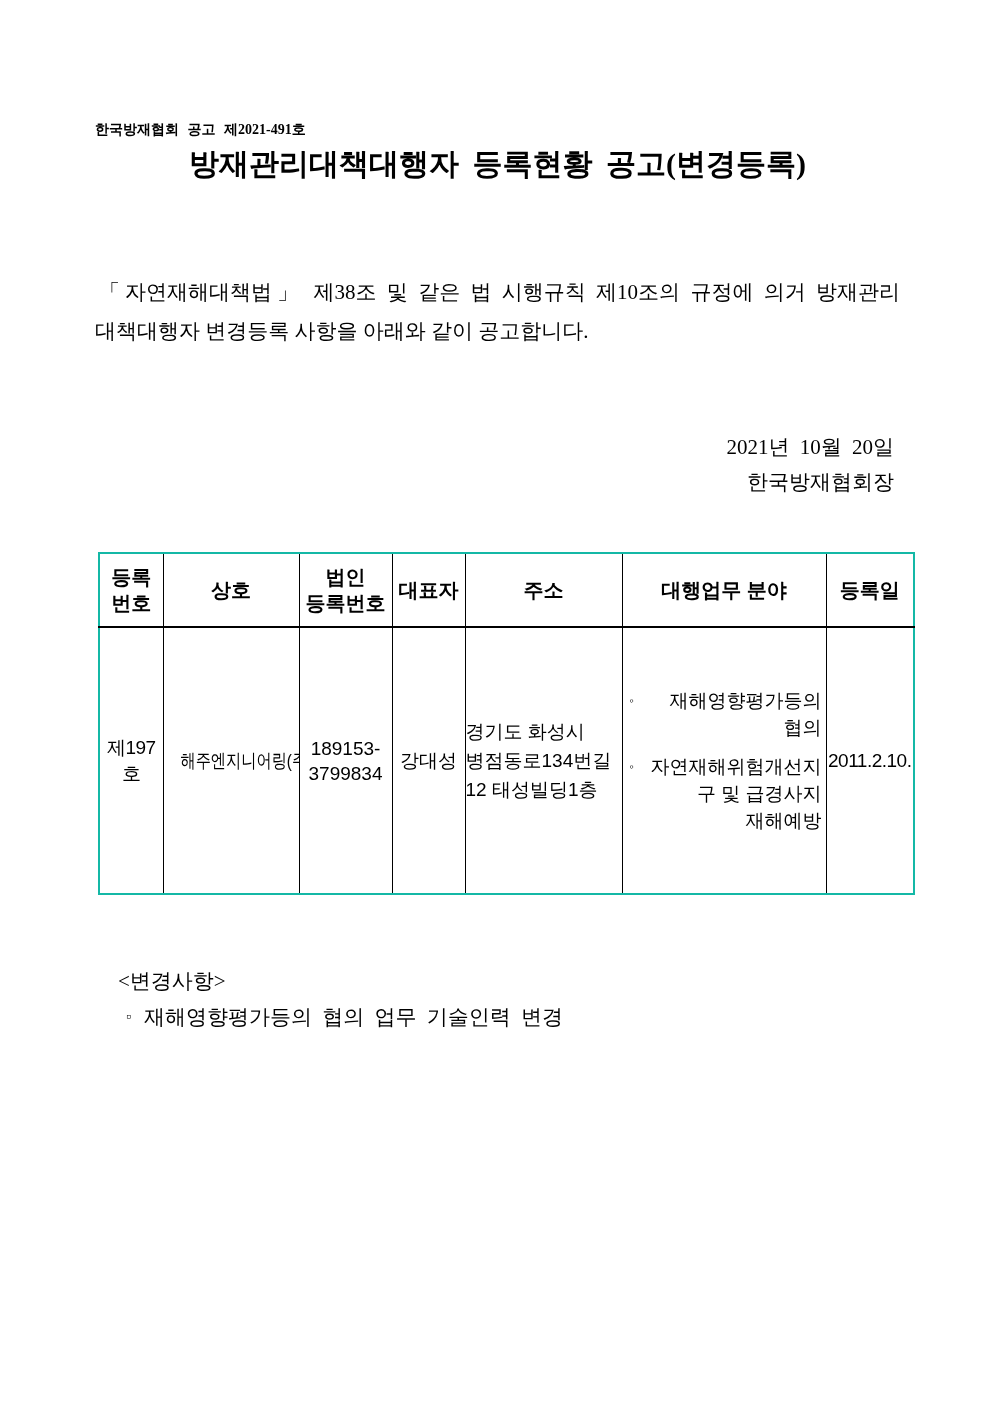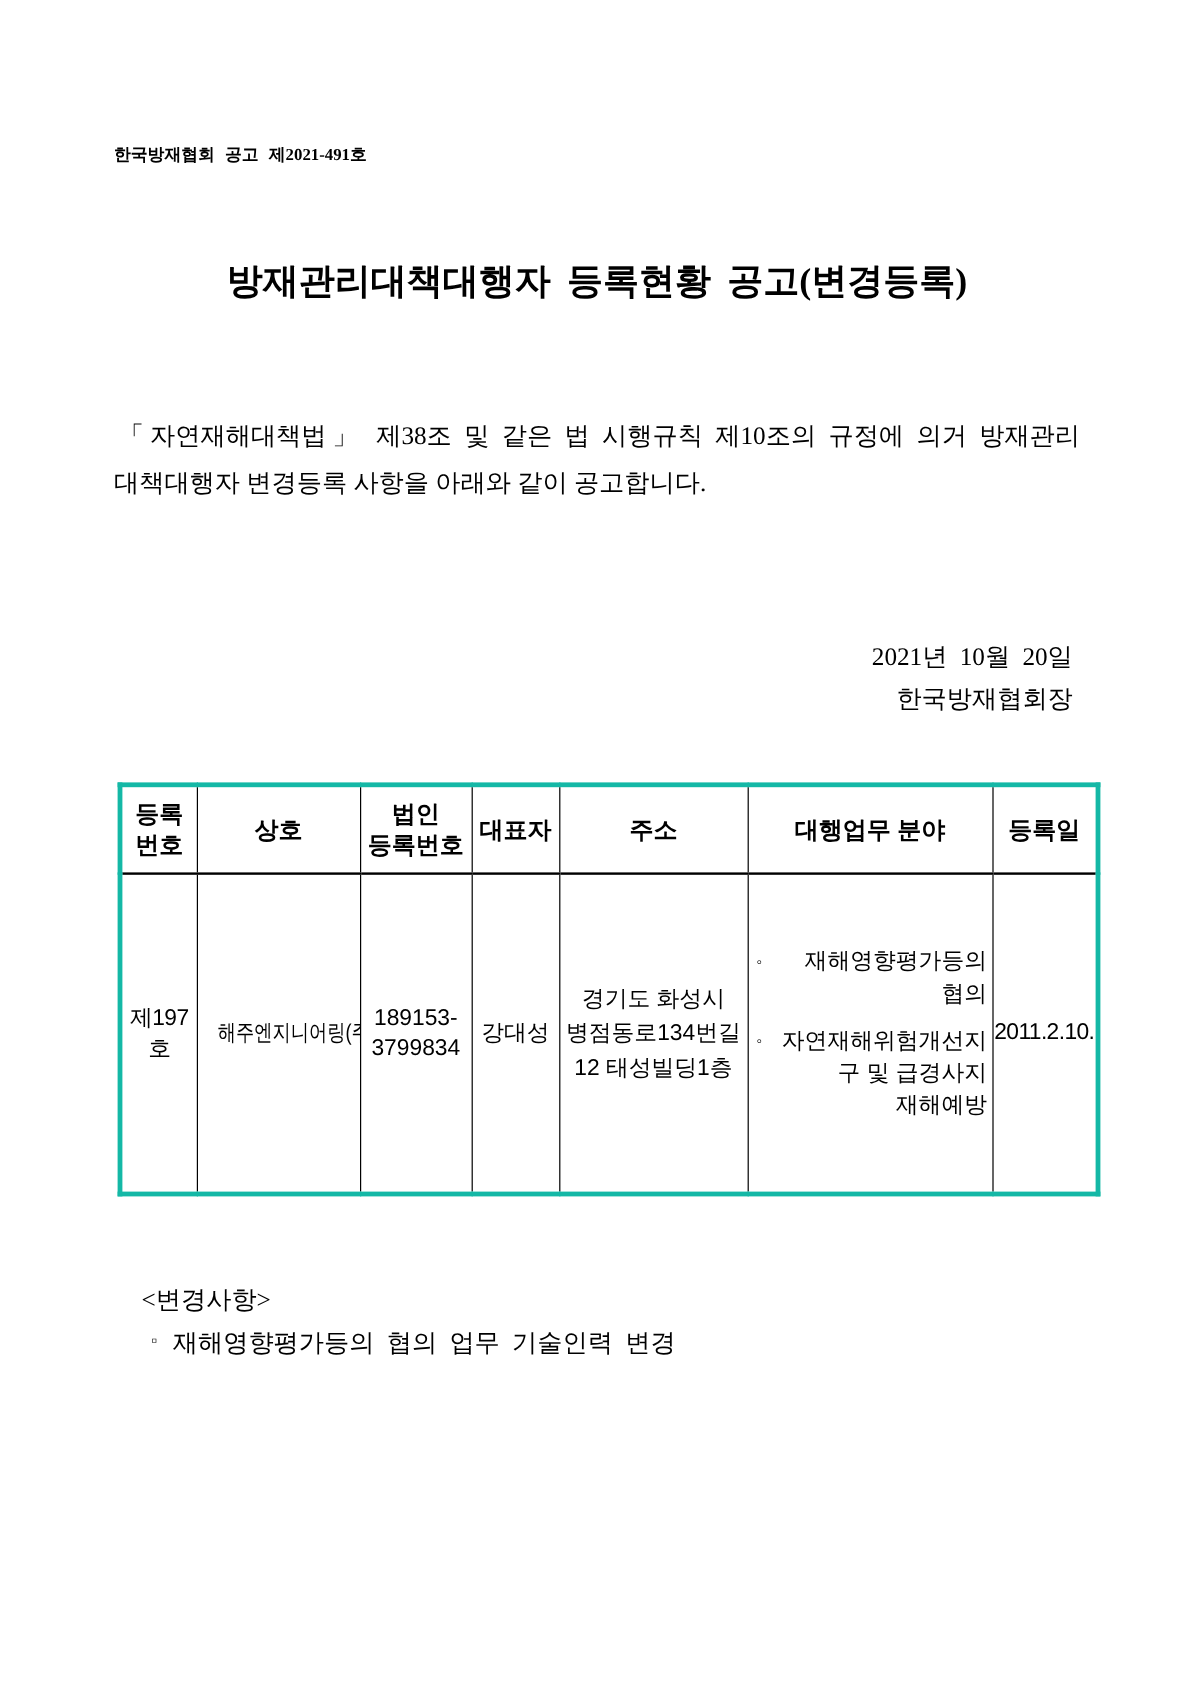--- a/index.html
+++ b/index.html
@@ -19,52 +19,51 @@
     background: #ffffff;
   }
   .doc-number {
     margin-top: 116px;
     font-size: 14px;
     font-weight: bold;
     line-height: 28px;
     word-spacing: 5px;
   }
   .title {
-    margin-top: 71px;
     font-size: 30px;
     font-weight: bold;
     line-height: 40px;
     text-align: center;
     word-spacing: 6px;
   }
   .body-para {
     margin-top: 89px;
     font-size: 21px;
     line-height: 39px;
   }
   .body-line-1 {
     text-align: justify;
     text-align-last: justify;
     padding-left: 4px;
   }
   .signature {
-    margin-top: 108px;
+    margin-top: 79px;
     font-size: 21px;
     line-height: 35px;
     text-align: right;
     padding-right: 6px;
     word-spacing: 5px;
   }
   table.reg-table {
     margin-top: 52px;
     margin-left: 3px;
     border-collapse: collapse;
     table-layout: fixed;
     width: 815px;
-    border: 4px solid #14b8a6;
+    border: 2px solid #14b8a6;
     font-family: "Liberation Sans", sans-serif;
   }
   table.reg-table th, table.reg-table td {
     border: 1px solid #000000;
     vertical-align: middle;
     overflow: hidden;
   }
   table.reg-table thead th {
     height: 74px;
     font-size: 20px;
@@ -77,21 +76,21 @@
   table.reg-table tbody td { height: 267px; font-size: 19px; }
   .cell-center { text-align: center; }
   .cell-reg-no { font-size: 18px; letter-spacing: -0.5px; }
   .squeeze-company {
     display: inline-block;
     transform: scaleX(0.8);
     transform-origin: 50% 50%;
     white-space: nowrap;
   }
   .corp-line { line-height: 25px; text-align: center; }
-  .addr-line { line-height: 29px; text-align: center; }
+  .addr-line { line-height: 29px; }
   .biz-cell { padding: 6px 4px 6px 7px; }
   .biz-item { display: flex; align-items: flex-start; }
   .biz-item + .biz-item { margin-top: 12px; }
   .biz-bullet { width: 15px; font-size: 13px; line-height: 27px; flex: 0 0 15px; }
   .biz-text { flex: 1; }
   .biz-line { line-height: 27px; text-align: right; }
   .cell-reg-date { font-size: 18px; letter-spacing: -0.5px; }
   .changes { margin-top: 71px; font-size: 21px; margin-left: 25px; }
   .changes-heading { line-height: 30px; margin-left: -2px; }
   .changes-item {

